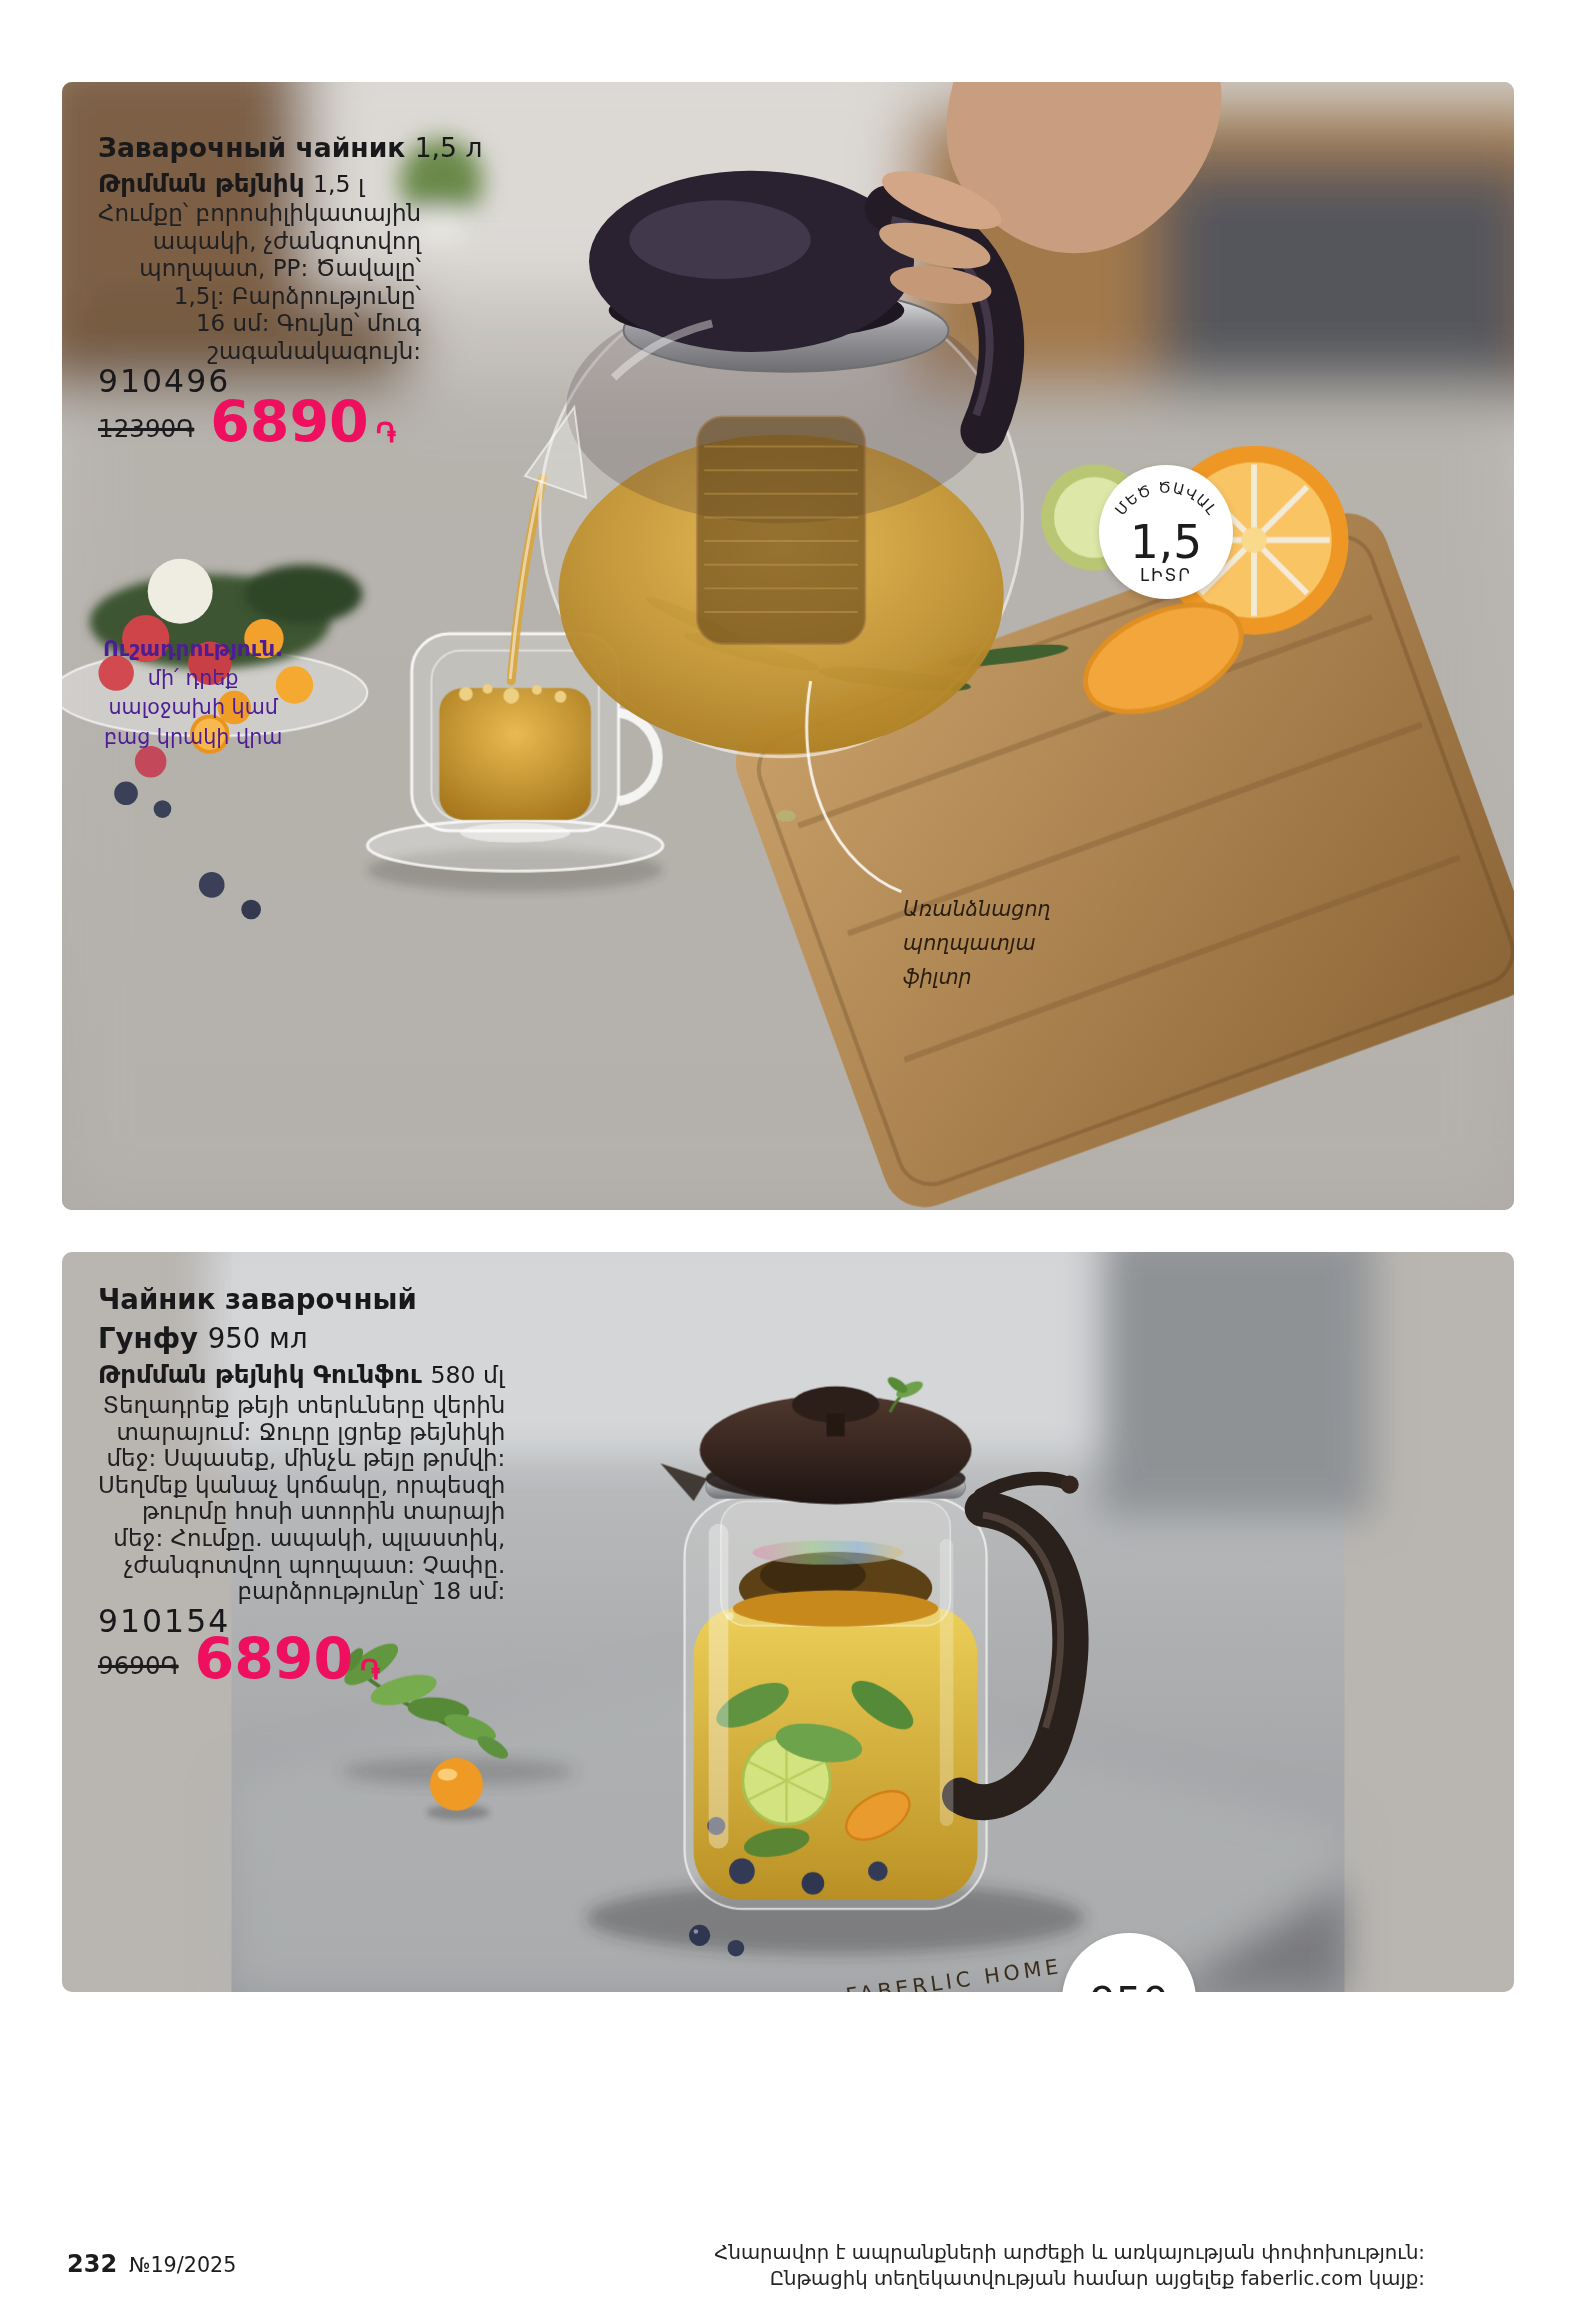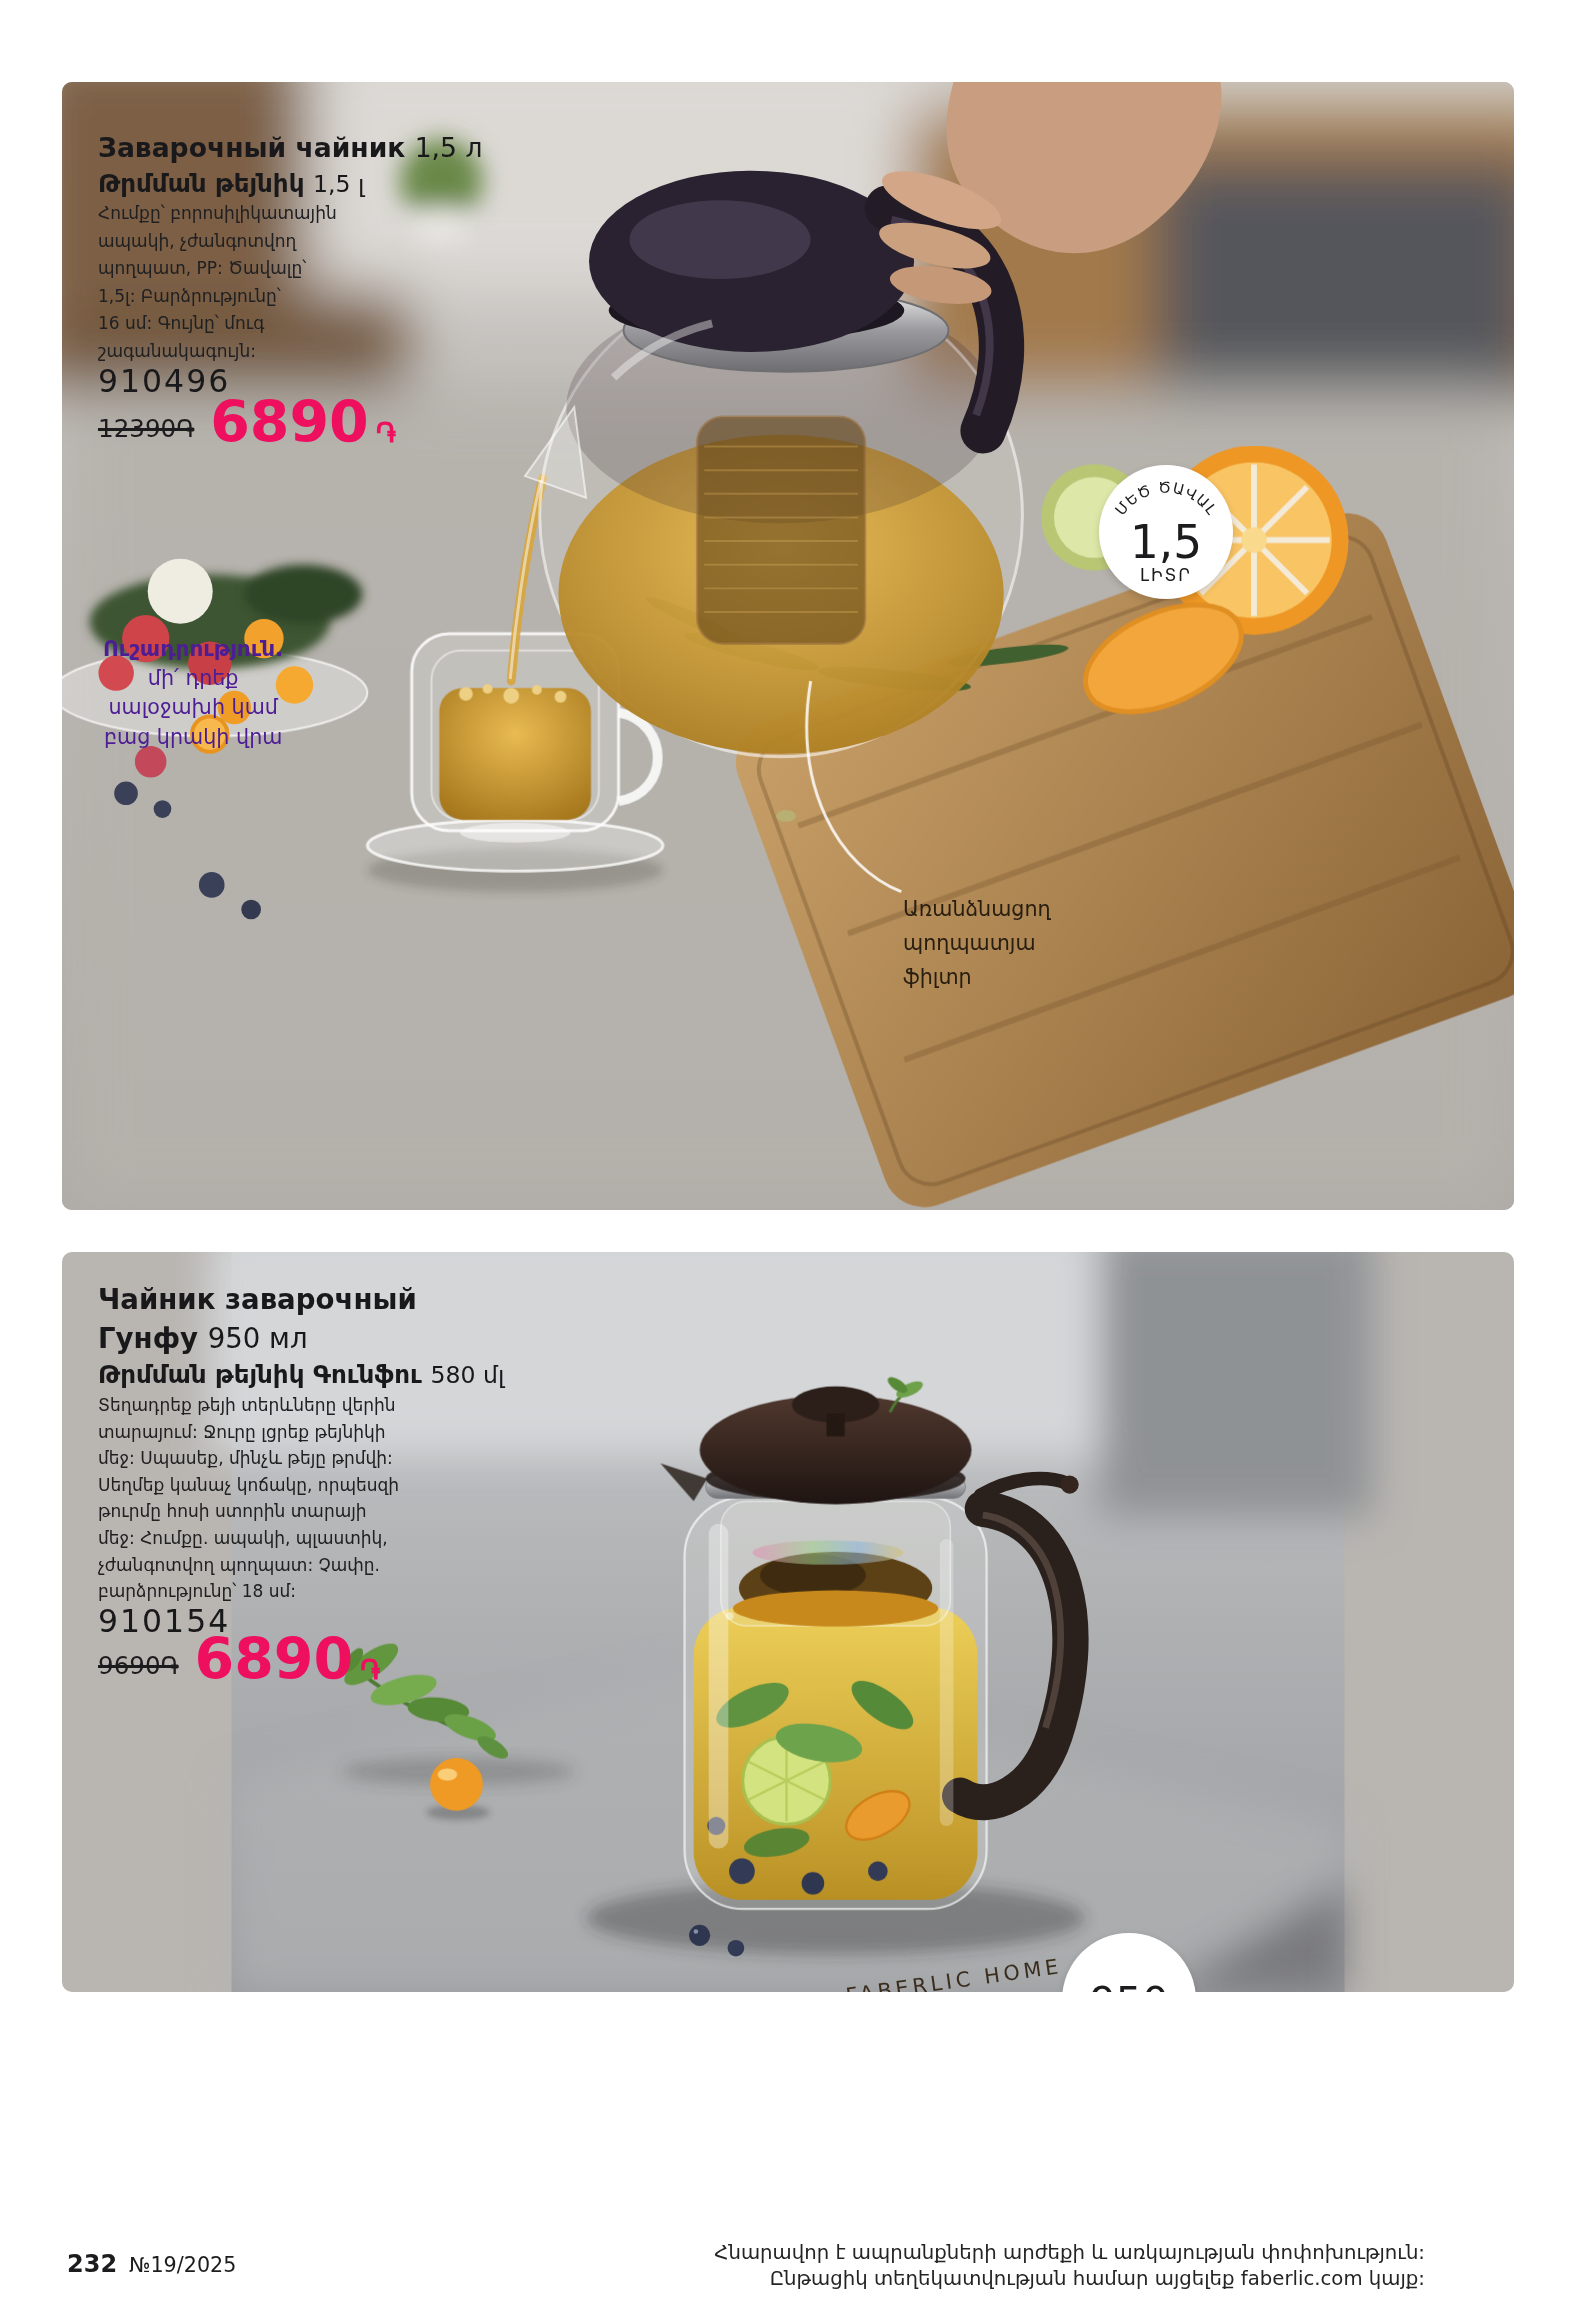--- a/index.html
+++ b/index.html
@@ -8,34 +8,34 @@
   svg{font-family:"DejaVu Sans",sans-serif;}
   .card{position:absolute;left:62px;width:1452px;border-radius:9.9px;overflow:hidden;background:#b9b6b2;margin-top:13px;}
   #card1{top:69px;height:1128px;}
   #card2{top:1239px;height:740px;}
   .scene{position:absolute;inset:0;width:100%;height:100%;display:block;}
   .ov{position:absolute;}
   .title{font-size:26.6px;font-weight:700;color:#19191b;line-height:33px;white-space:nowrap;}
   .title .rest{font-weight:400;}
   .subtitle{font-size:24.6px;font-weight:700;color:#19191b;white-space:nowrap;}
   .subtitle .rest{font-weight:400;font-size:23.6px;}
-  .desc{font-size:17px;color:#202022;line-height:27.6px;white-space:nowrap;}
+  .desc{font-size:23px;color:#202022;line-height:27.6px;white-space:nowrap;text-align:right;}
   .desc2{line-height:26.6px;}
   .code{font-size:31.5px;font-weight:500;letter-spacing:2px;color:#19191b;}
   .price-row{display:flex;align-items:flex-end;gap:15.8px;}
   .old-price{font-size:24.6px;color:#1c1c1e;text-decoration:line-through;text-decoration-thickness:3px;margin-bottom:5.9px;white-space:nowrap;}
   .new-price{display:flex;align-items:flex-end;color:var(--accent);font-weight:700;line-height:0.95;}
   .new-price .val{font-size:57px;}
   .new-price .cur{font-size:27.6px;margin-left:6.9px;margin-bottom:3px;}
   .discount{position:absolute;background:var(--accent);color:#fff;display:flex;align-items:flex-end;justify-content:center;font-weight:700;}
   .discount .dval{font-size:59px;line-height:1;margin-bottom:27.6px;}
   .discount .dsign{font-size:37px;line-height:1;margin-bottom:31.5px;margin-left:3px;}
   .warning{color:#4c1d95;font-size:20.7px;line-height:29.6px;white-space:nowrap;text-align:center;}
   .warning .w-title{font-weight:700;font-size:21.7px;}
-  .callout{font-size:20.7px;line-height:34px;color:#271d10;white-space:nowrap;}
+  .callout{font-size:20.7px;line-height:34px;color:#271d10;white-space:nowrap;font-style:italic;}
   .badge-circle{position:absolute;width:134px;height:134px;border-radius:50%;background:#ffffff;box-shadow:0 3px 7.9px rgba(40,30,20,.18);}
   .badge-circle svg{width:134px;height:134px;display:block;}
   .glass-label{font-size:20.7px;font-weight:500;letter-spacing:3.9px;color:rgba(42,27,9,.88);transform:rotate(-8deg);white-space:nowrap;}
   .footer-left{position:absolute;left:67px;top:2250px;display:flex;align-items:baseline;gap:11.8px;color:#1c1c1e;}
   .footer-page{font-size:24px;font-weight:600;}
   .footer-issue{font-size:20.7px;font-weight:400;}
   .footer-note{position:absolute;right:151px;top:2240px;text-align:right;font-size:19.7px;line-height:25.6px;color:#242426;white-space:nowrap;margin-left:20px;}
 </style>
 </head>
 <body>

